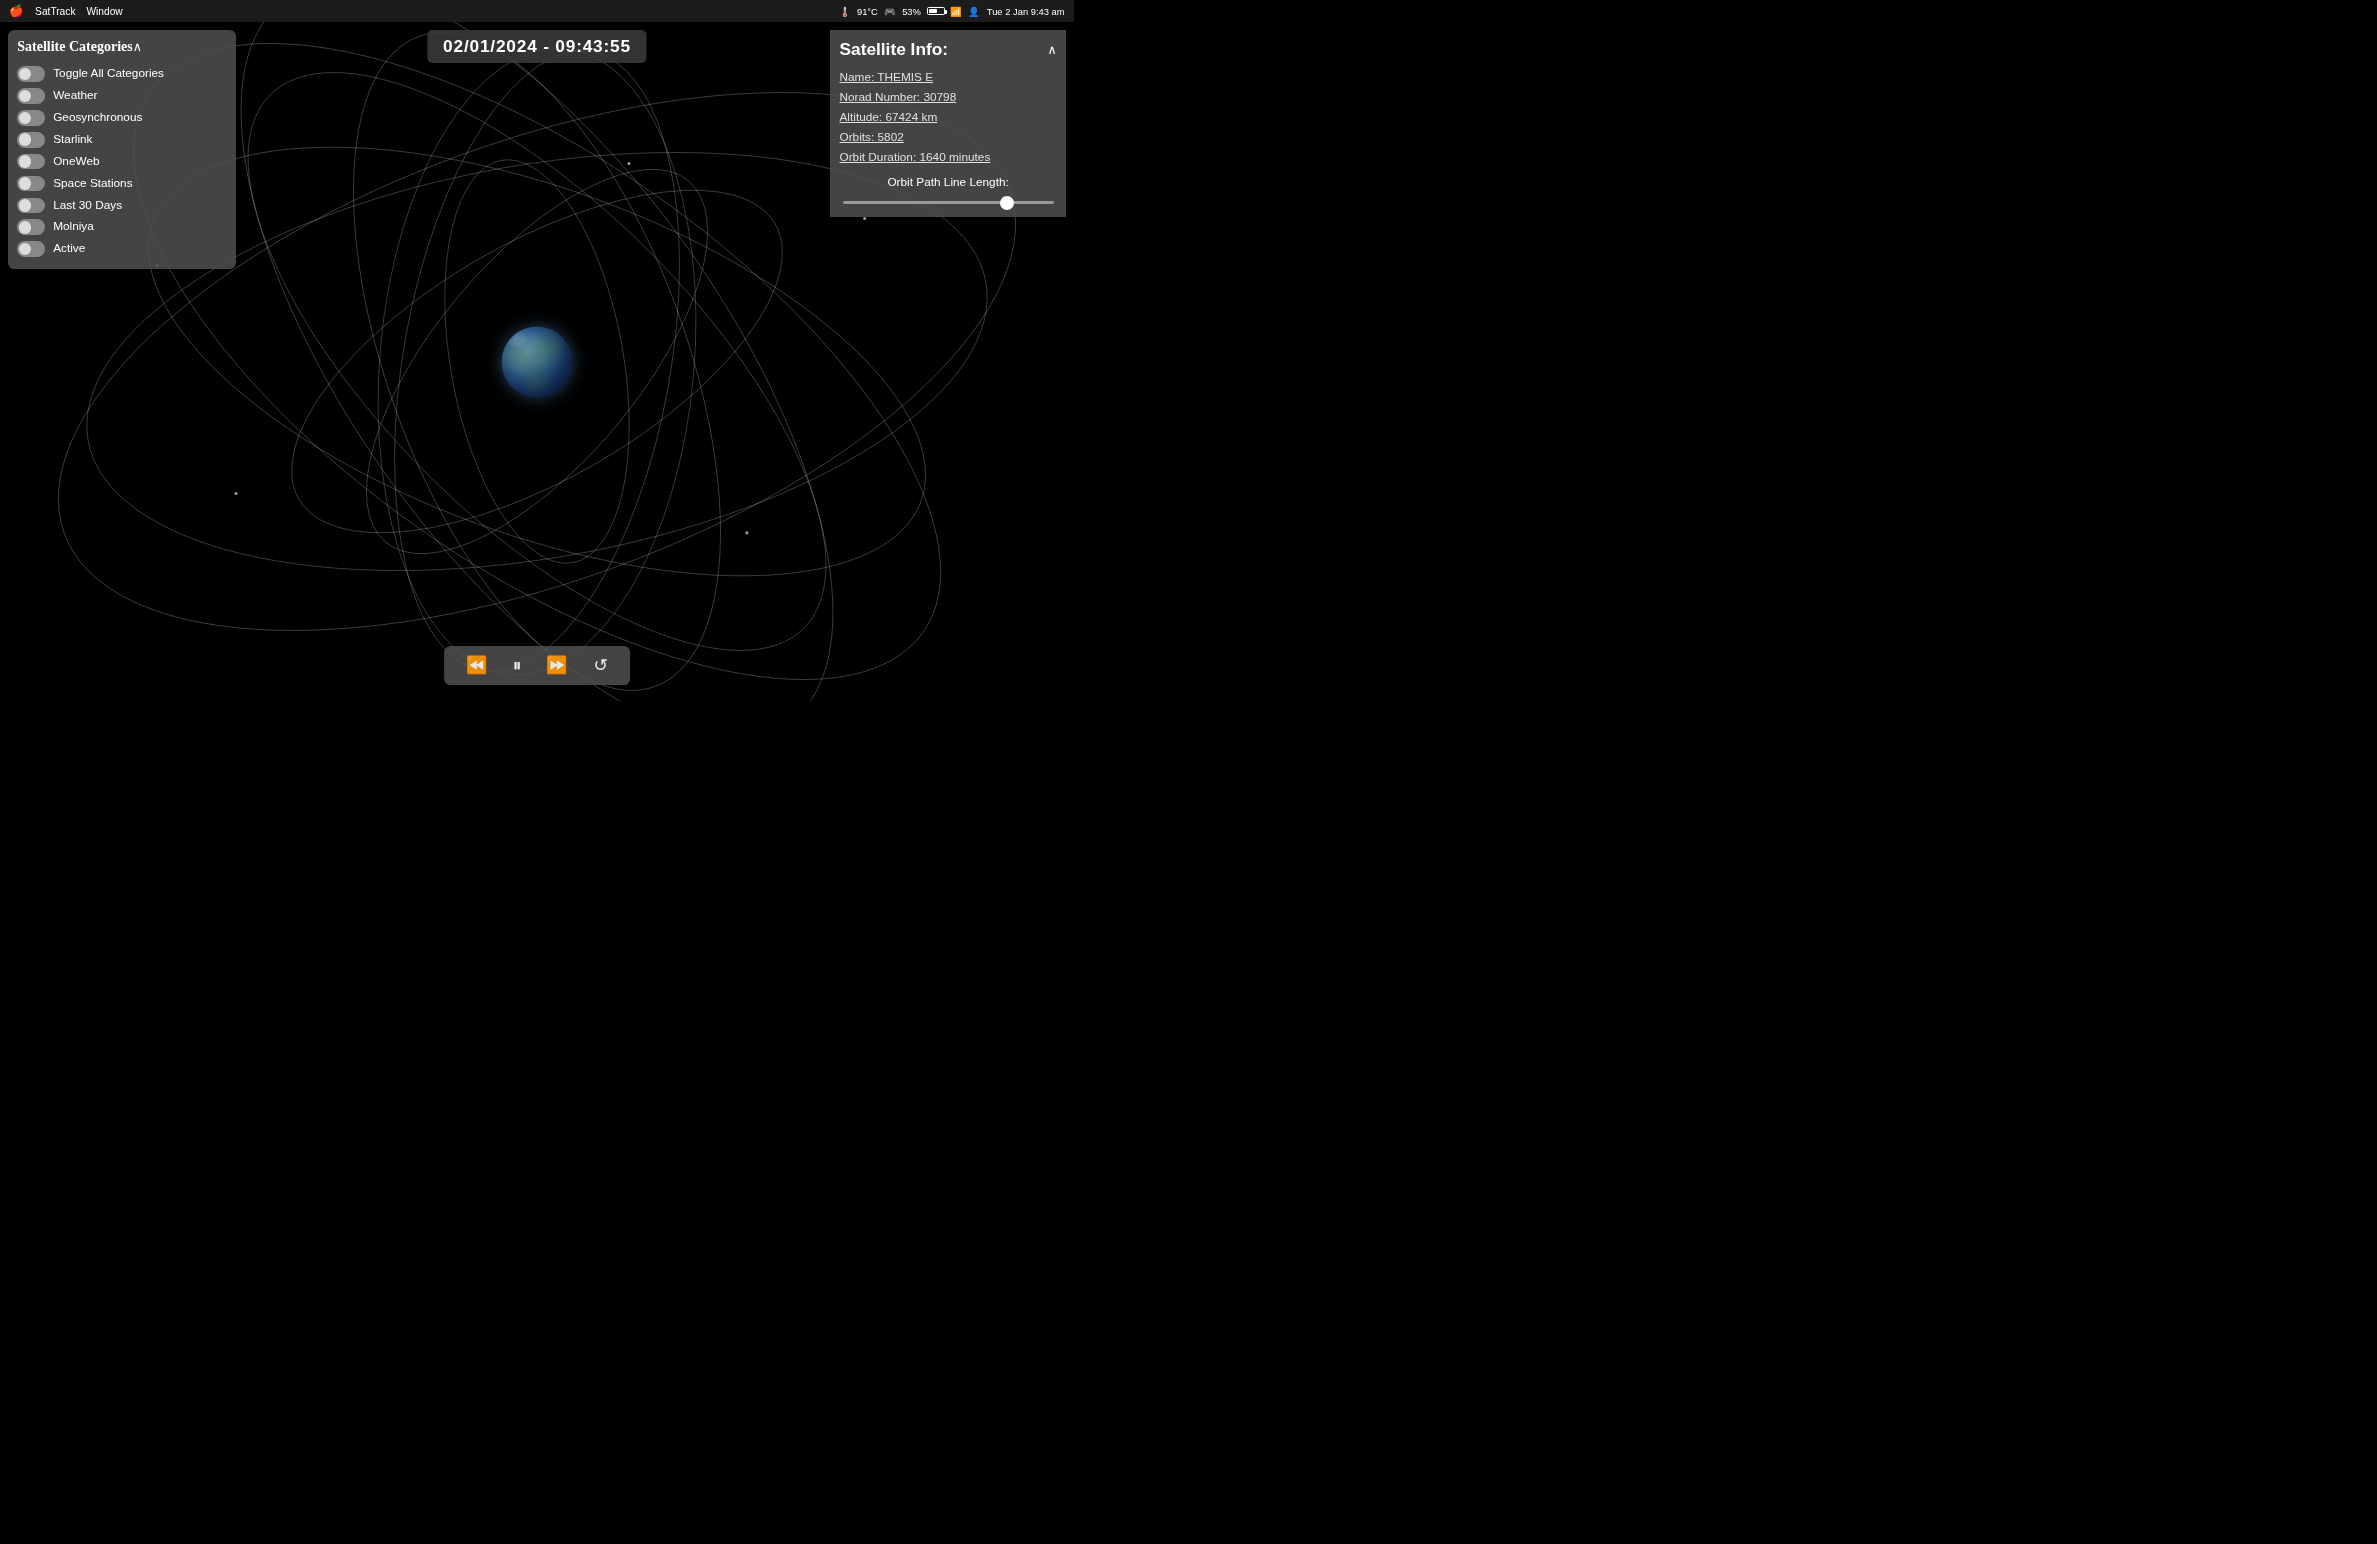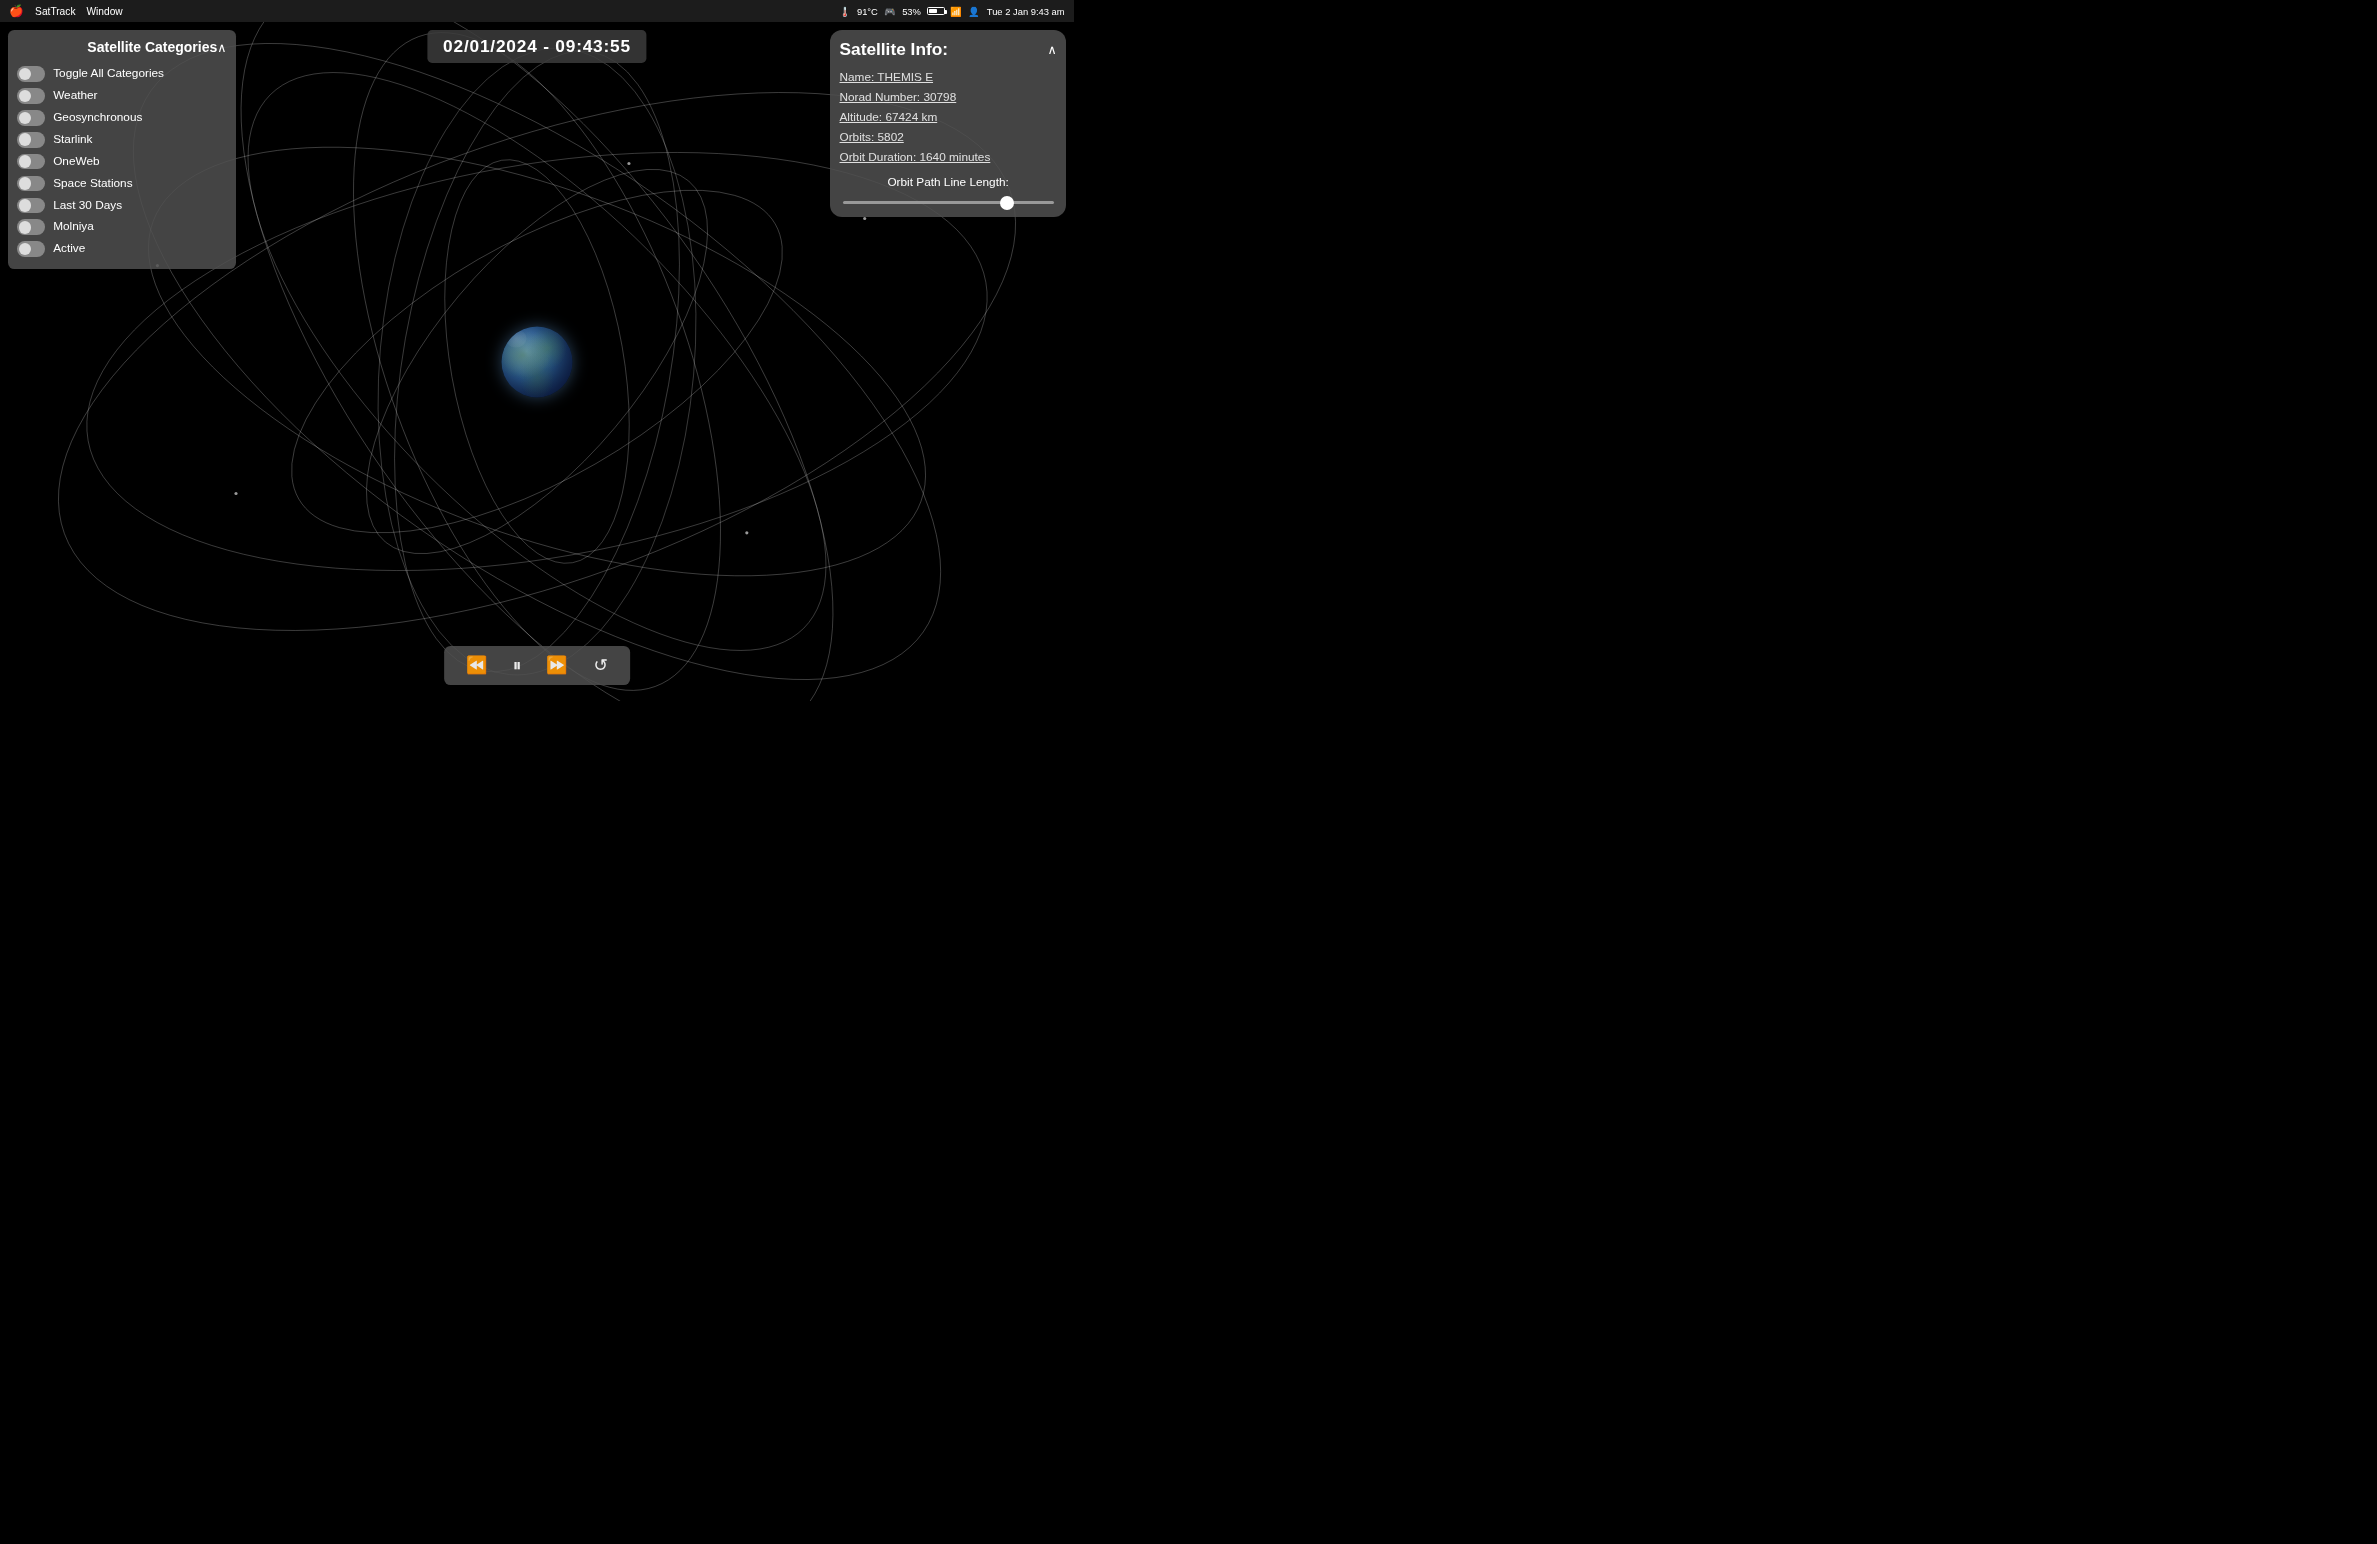--- a/index.html
+++ b/index.html
@@ -56,23 +56,24 @@
       width: 228px;
       background: rgba(80,80,80,0.85);
       border-radius: 6.3px;
       padding: 9.4px;
       color: #fff;
       z-index: 10;
     }
 
     .panel-header {
       display: flex;
-      justify-content: flex-end;
+      justify-content: flex-start;
       align-items: center;
       margin-bottom: 7.9px;
+      font-family: Liberation Serif, serif;
     }
 
     .panel-title {
       font-size: 14px;
       font-weight: 600;
     }
 
     .panel-chevron {
       font-size: 12.6px;
       cursor: pointer;
@@ -133,21 +134,21 @@
       letter-spacing: 0.8px;
     }
 
     
     #satellite-info {
       position: absolute;
       top: 7.9px;
       right: 7.9px;
       width: 236px;
       background: rgba(80,80,80,0.85);
-      border-radius: 12px;
+      border-radius: 0;
       padding: 9.4px;
       color: #fff;
       z-index: 10;
     }
 
     .info-header {
       display: flex;
       justify-content: space-between;
       align-items: center;
       margin-bottom: 6.3px;

